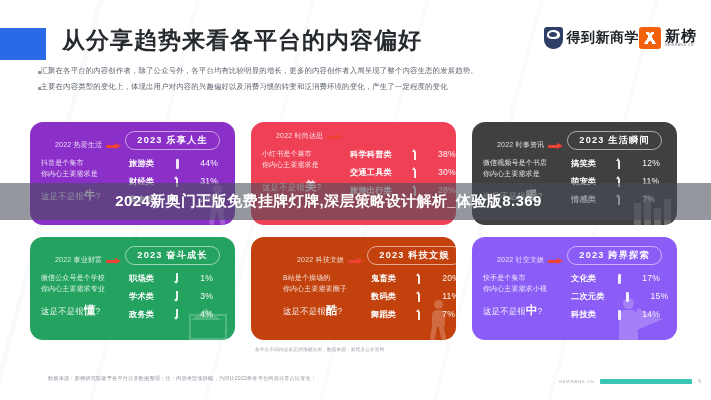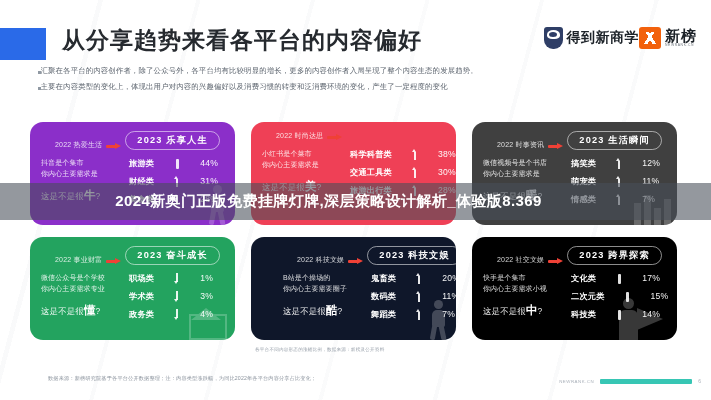--- a/index.html
+++ b/index.html
@@ -307,22 +307,22 @@
     font-size: 8.6px;
     color: rgba(255,255,255,0.95);
     letter-spacing: 0.2px;
   }
 
   
   .c-purple { background: #8b2fc9; }
   .c-red    { background: #ef4056; }
   .c-green  { background: #404040; }
   .c-green2 { background: #23a35f; }
-  .c-blue   { background: #0f172a; padding-left: 32px; }
-  .c-orange { background: #000000; }
+  .c-blue   { background: #c2410c; padding-left: 32px; }
+  .c-orange { background: #8b5cf6; }
 
   
   .deco {
     position: absolute;
     right: 6px; bottom: 0;
     opacity: 0.22;
     pointer-events: none;
   }
   .deco-bars { display: flex; align-items: flex-end; gap: 3px; }
   .deco-bars i { display: block; width: 7px; background: #ffffff; }

